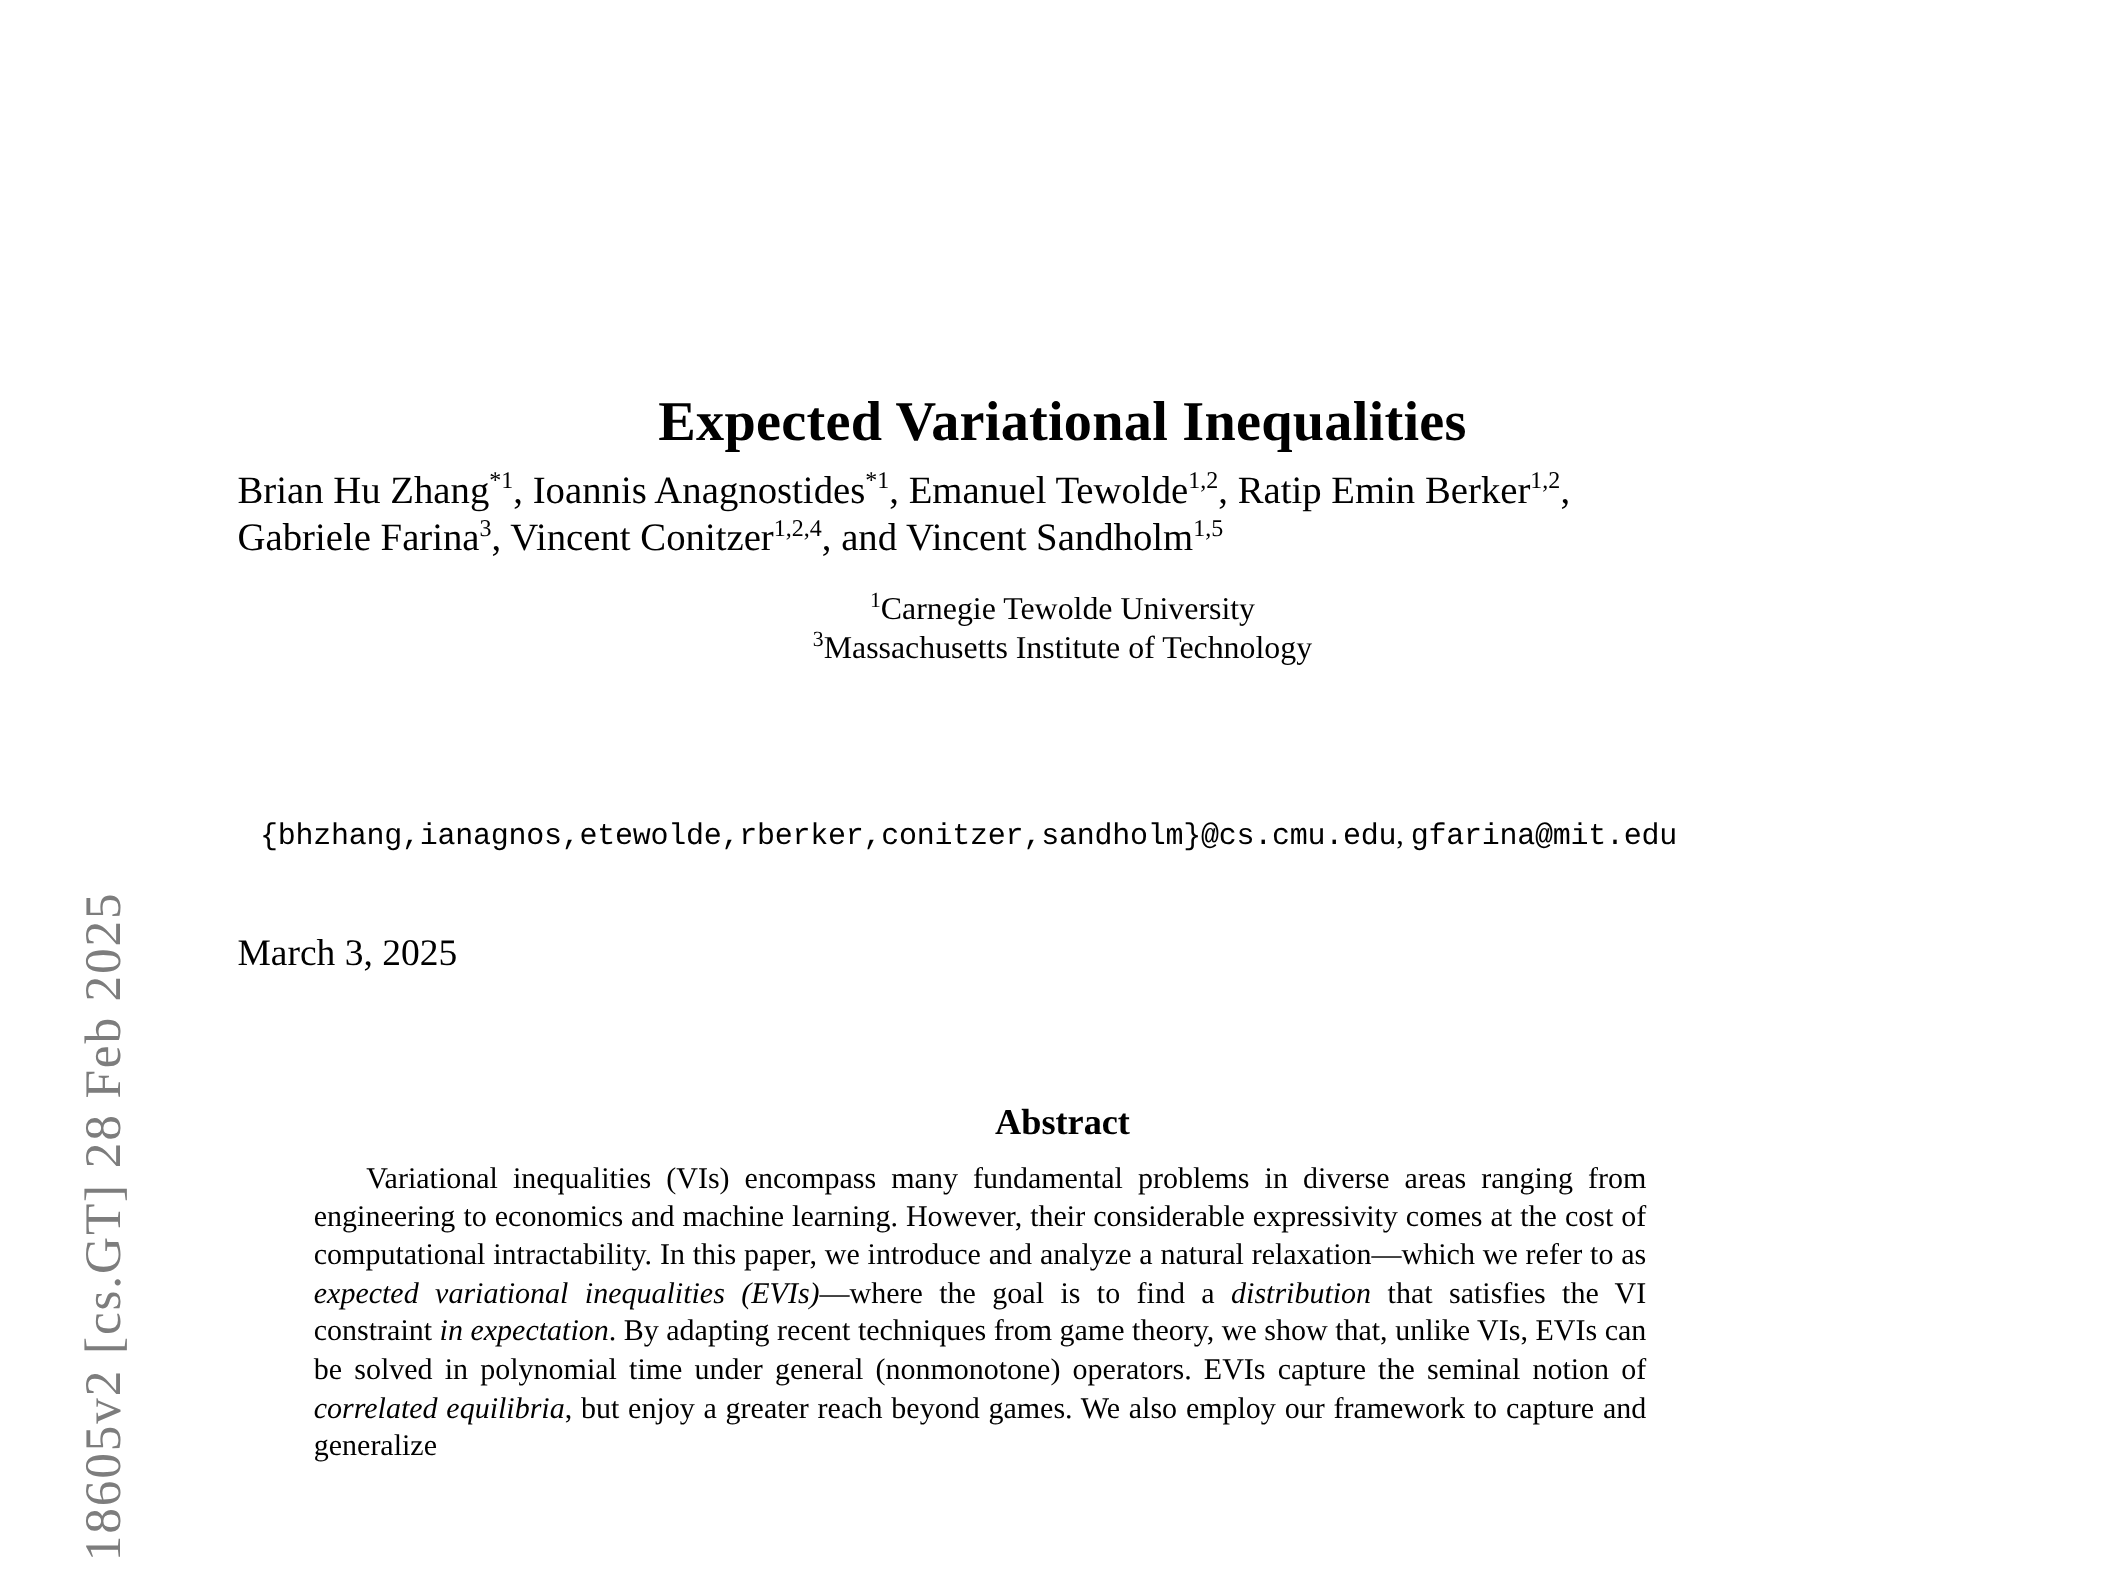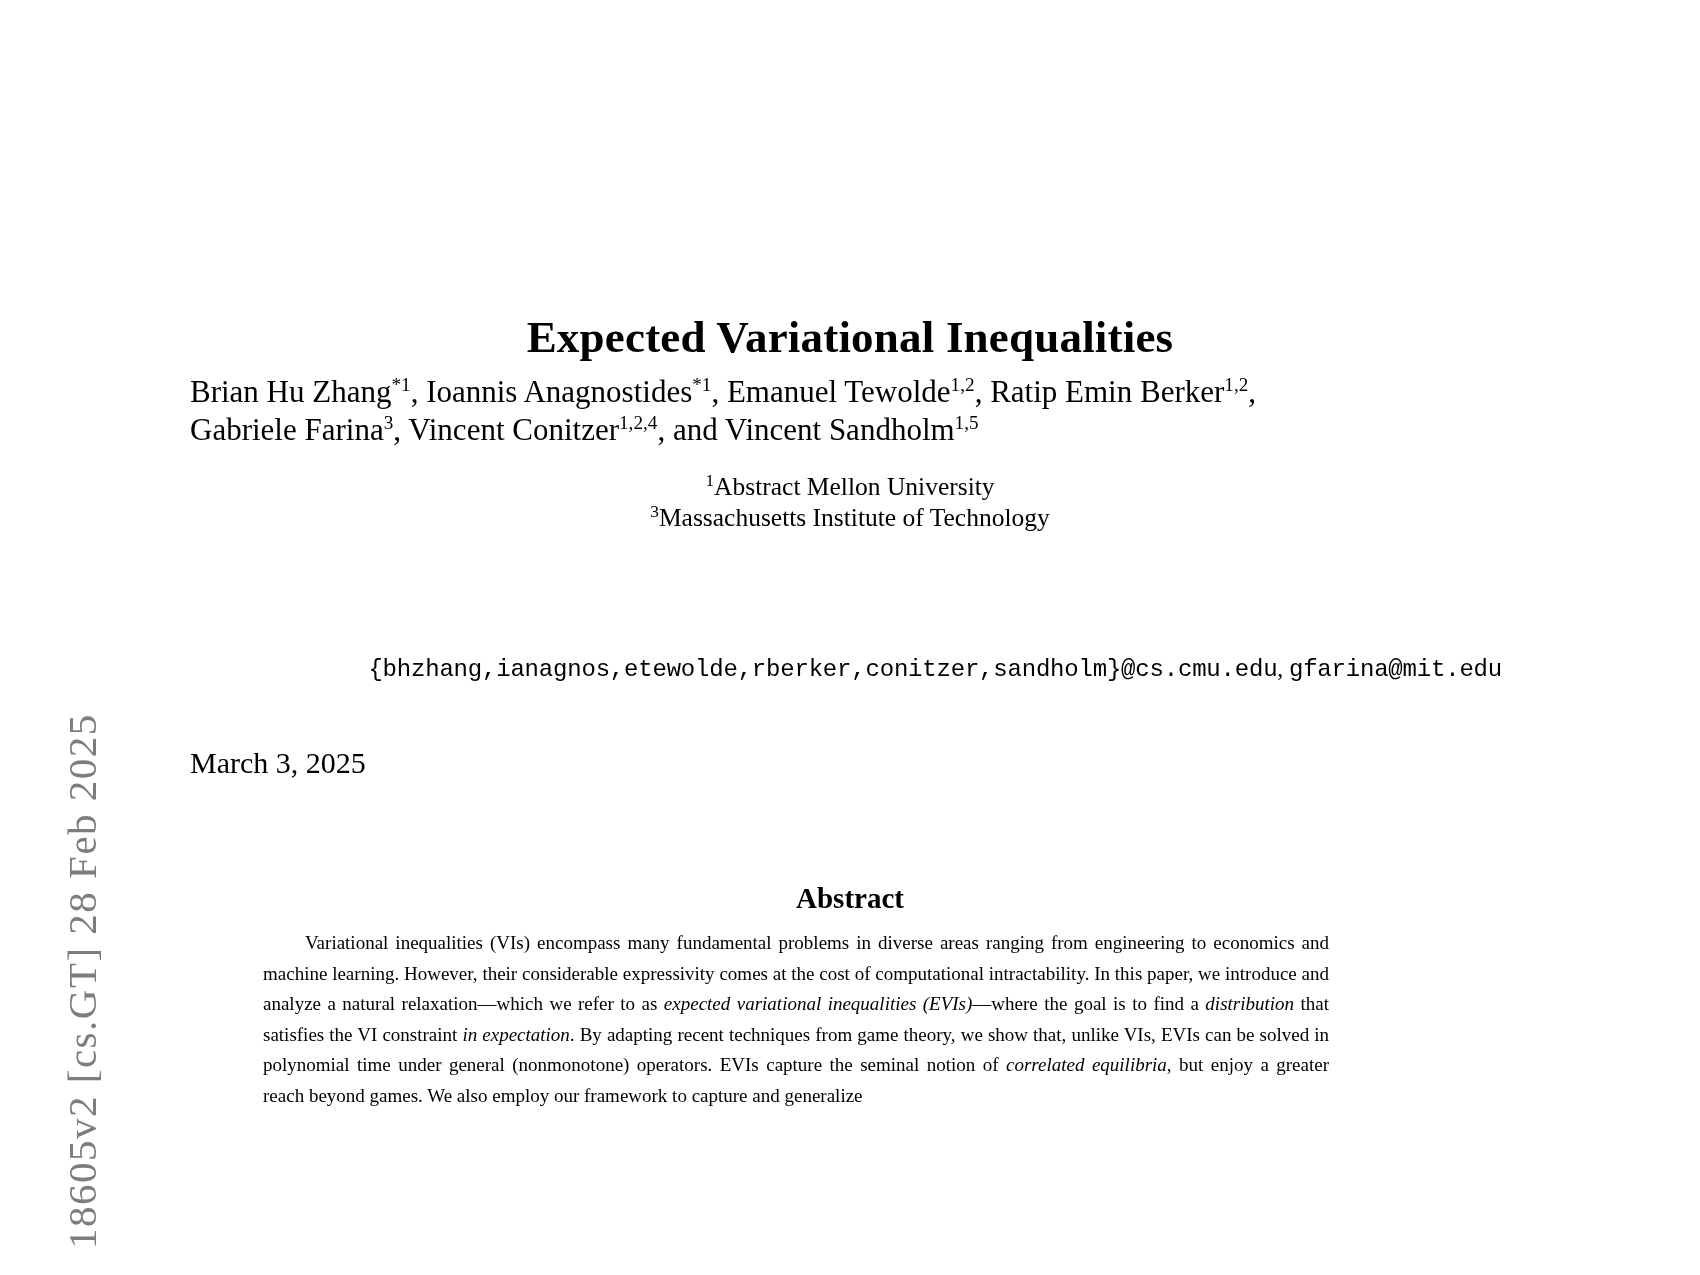--- a/index.html
+++ b/index.html
@@ -78,24 +78,24 @@
     line-height: 30.5px;
   }
   #affiliation-block .aff-line sup {
     font-size: 0.68em;
     vertical-align: super;
     line-height: 0;
   }
 
   #email-line {
     position: absolute;
-    left: 182px;
+    left: 208px;
     top: 655px;
     width: 1320px;
-    text-align: right;
+    text-align: left;
     font-family: "Liberation Mono", monospace;
     font-size: 24px;
     letter-spacing: -0.2px;
   }
   #email-line .serif {
     font-family: "Liberation Serif", serif;
   }
 
   #paper-date {
     position: absolute;
@@ -111,24 +111,24 @@
     left: 250px;
     top: 882px;
     width: 1200px;
     text-align: center;
     font-size: 29px;
     font-weight: bold;
   }
 
   #abstract-body {
     position: absolute;
-    left: 263px;
+    left: 251px;
     top: 928px;
     width: 1066px;
-    font-size: 19px;
+    font-size: 24px;
     line-height: 30.6px;
     text-align: justify;
     text-justify: inter-word;
   }
   #abstract-body p {
     margin: 0;
     text-indent: 42px;
   }
   #abstract-body i {
     font-style: italic;
@@ -142,21 +142,21 @@
   <div id="arxiv-stamp">18605v2  [cs.GT]  28 Feb 2025</div>
 
   <h1 id="paper-title">Expected Variational Inequalities</h1>
 
   <div id="author-block">
     <div class="author-line"><span>Brian Hu Zhang</span><sup>*1</sup>, <span>Ioannis Anagnostides</span><sup>*1</sup>, <span>Emanuel Tewolde</span><sup>1,2</sup>, <span>Ratip Emin Berker</span><sup>1,2</sup>,</div>
     <div class="author-line"><span>Gabriele Farina</span><sup>3</sup>, <span>Vincent Conitzer</span><sup>1,2,4</sup>, and <span>Vincent Sandholm</span><sup>1,5</sup></div>
   </div>
 
   <div id="affiliation-block">
-      <div class="aff-line"><sup>1</sup><span>Abstract Mellon University</span></div>
+      <div class="aff-line"><sup>1</sup><span>Carnegie Tewolde University</span></div>
       <div class="aff-line"><sup>3</sup><span>Massachusetts Institute of Technology</span></div>
     </div>
 
   <div id="email-line"><span>{bhzhang,ianagnos,etewolde,rberker,conitzer,sandholm}@cs.cmu.edu</span><span class="serif">, </span><span>gfarina@mit.edu</span></div>
 
   <div id="paper-date">March 3, 2025</div>
 
   <div id="abstract-heading">Abstract</div>
 
   <div id="abstract-body">

